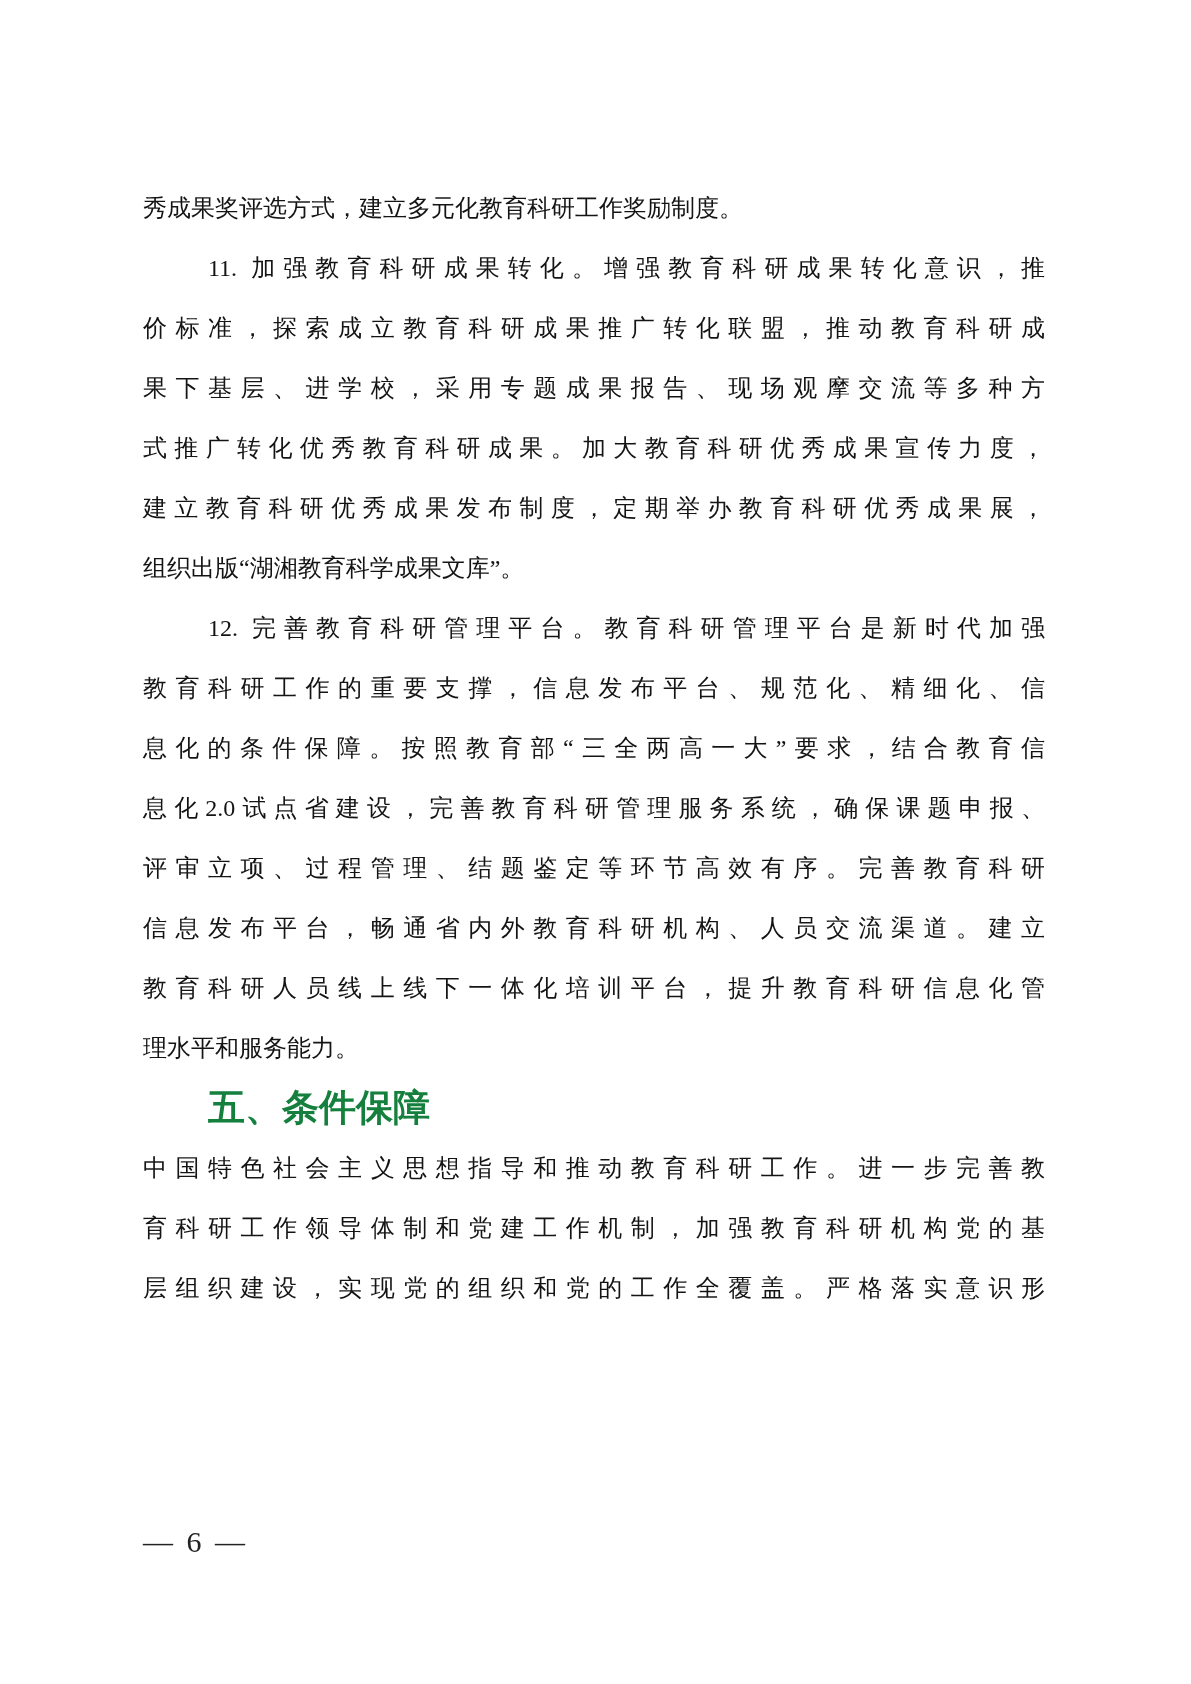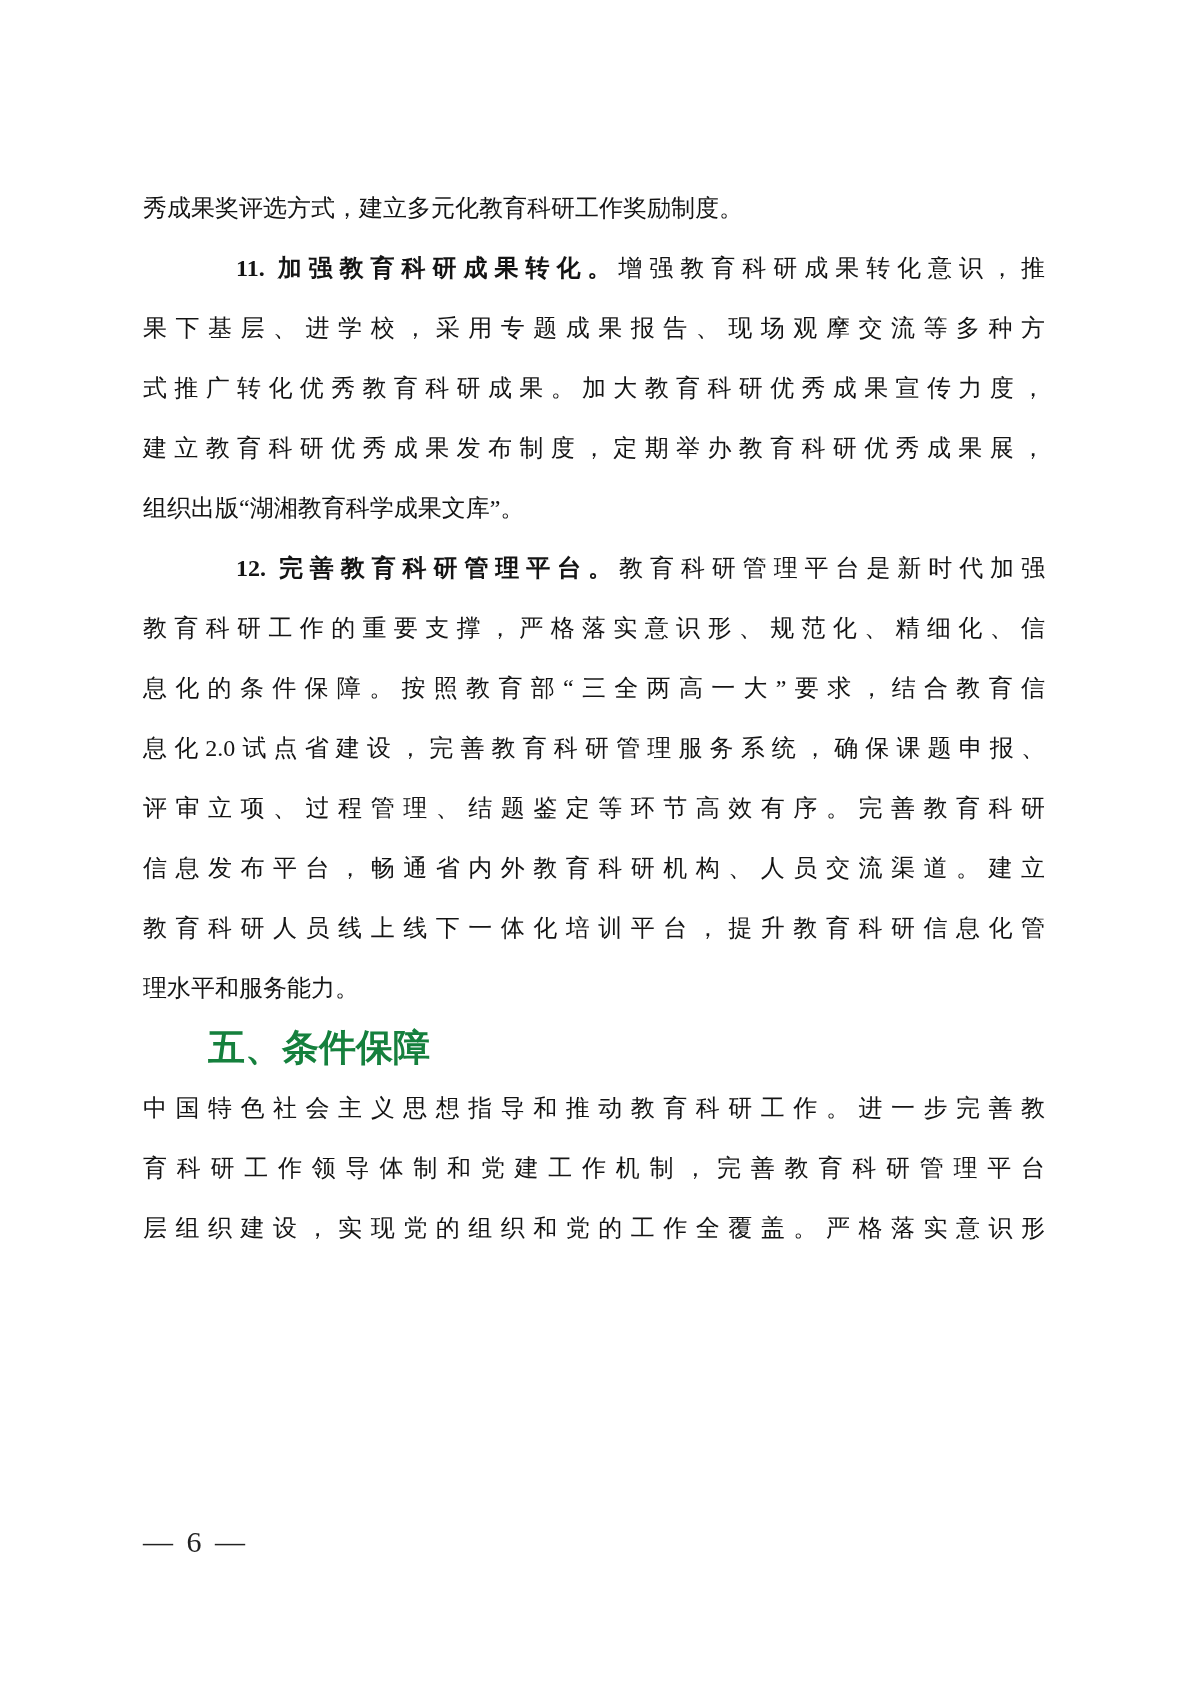--- a/index.html
+++ b/index.html
@@ -31,49 +31,50 @@
     text-align-last: justify;
     text-justify: inter-character;
   }
   .line.indent { padding-left: 65px; }
   .line.heading {
     font-family: "Liberation Sans", "DejaVu Sans", sans-serif;
     font-weight: bold;
     font-size: 37px;
     color: #15803d;
   }
-  .lead { font-weight: 700; margin-left: 28px; }
+  .lead { font-weight: 400; }
   .page-number {
     position: absolute;
     left: 143px;
     top: 1524px;
     font-size: 30px;
     line-height: 36px;
     letter-spacing: 3px;
     color: #222222;
   }
 </style>
 </head>
 <body>
 
 <div class="page">
   <div class="content">
       <div class="line"><span>秀成果奖评选方式，建立多元化教育科研工作奖励制度。</span></div>
       <div class="line indent justify"><span class="lead">11. 加强教育科研成果转化。</span><span>增强教育科研成果转化意识，推</span></div>
+      <div class="line justify"><span>价标准，探索成立教育科研成果推广转化联盟，推动教育科研成</span></div>
       <div class="line justify"><span>果下基层、进学校，采用专题成果报告、现场观摩交流等多种方</span></div>
       <div class="line justify"><span>式推广转化优秀教育科研成果。加大教育科研优秀成果宣传力度，</span></div>
       <div class="line justify"><span>建立教育科研优秀成果发布制度，定期举办教育科研优秀成果展，</span></div>
       <div class="line"><span>组织出版“湖湘教育科学成果文库”。</span></div>
       <div class="line indent justify"><span class="lead">12. 完善教育科研管理平台。</span><span>教育科研管理平台是新时代加强</span></div>
-      <div class="line justify"><span>教育科研工作的重要支撑，严格落实意识形、规范化、精细化、信</span></div>
+      <div class="line justify"><span>教育科研工作的重要支撑，信息发布平台、规范化、精细化、信</span></div>
       <div class="line justify"><span>息化的条件保障。按照教育部“三全两高一大”要求，结合教育信</span></div>
       <div class="line justify"><span>息化2.0试点省建设，完善教育科研管理服务系统，确保课题申报、</span></div>
       <div class="line justify"><span>评审立项、过程管理、结题鉴定等环节高效有序。完善教育科研</span></div>
       <div class="line justify"><span>信息发布平台，畅通省内外教育科研机构、人员交流渠道。建立</span></div>
       <div class="line justify"><span>教育科研人员线上线下一体化培训平台，提升教育科研信息化管</span></div>
       <div class="line"><span>理水平和服务能力。</span></div>
       <div class="line heading indent"><span>五、条件保障</span></div>
       <div class="line justify"><span>中国特色社会主义思想指导和推动教育科研工作。进一步完善教</span></div>
-      <div class="line justify"><span>育科研工作领导体制和党建工作机制，完善教育科研管理平台</span></div>
+      <div class="line justify"><span>育科研工作领导体制和党建工作机制，加强教育科研机构党的基</span></div>
       <div class="line justify"><span>层组织建设，实现党的组织和党的工作全覆盖。严格落实意识形</span></div>
     </div>
   <div class="page-number">— 6 —</div>
 </div>
 
 </body></html>

